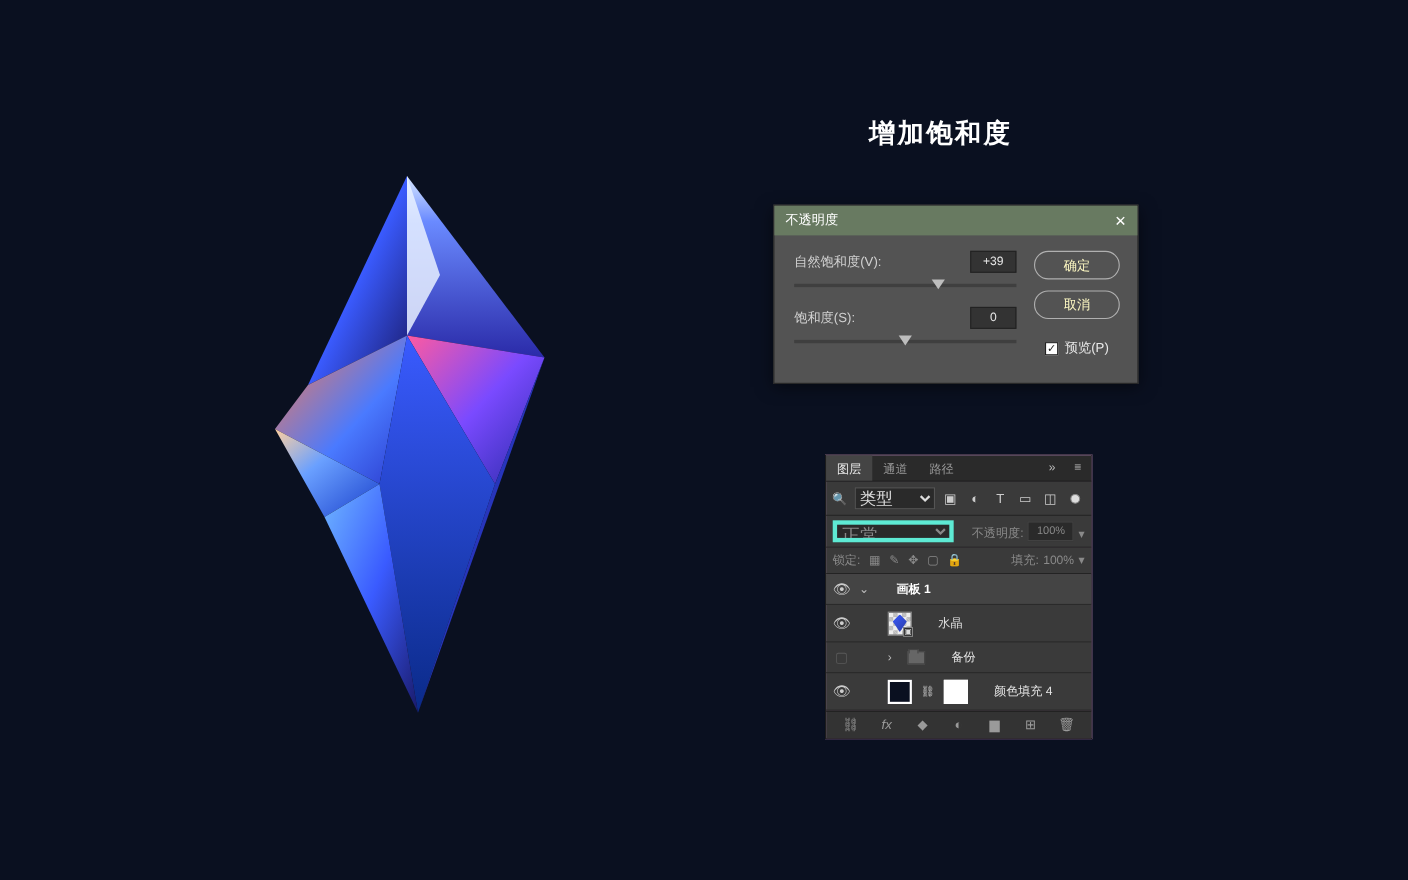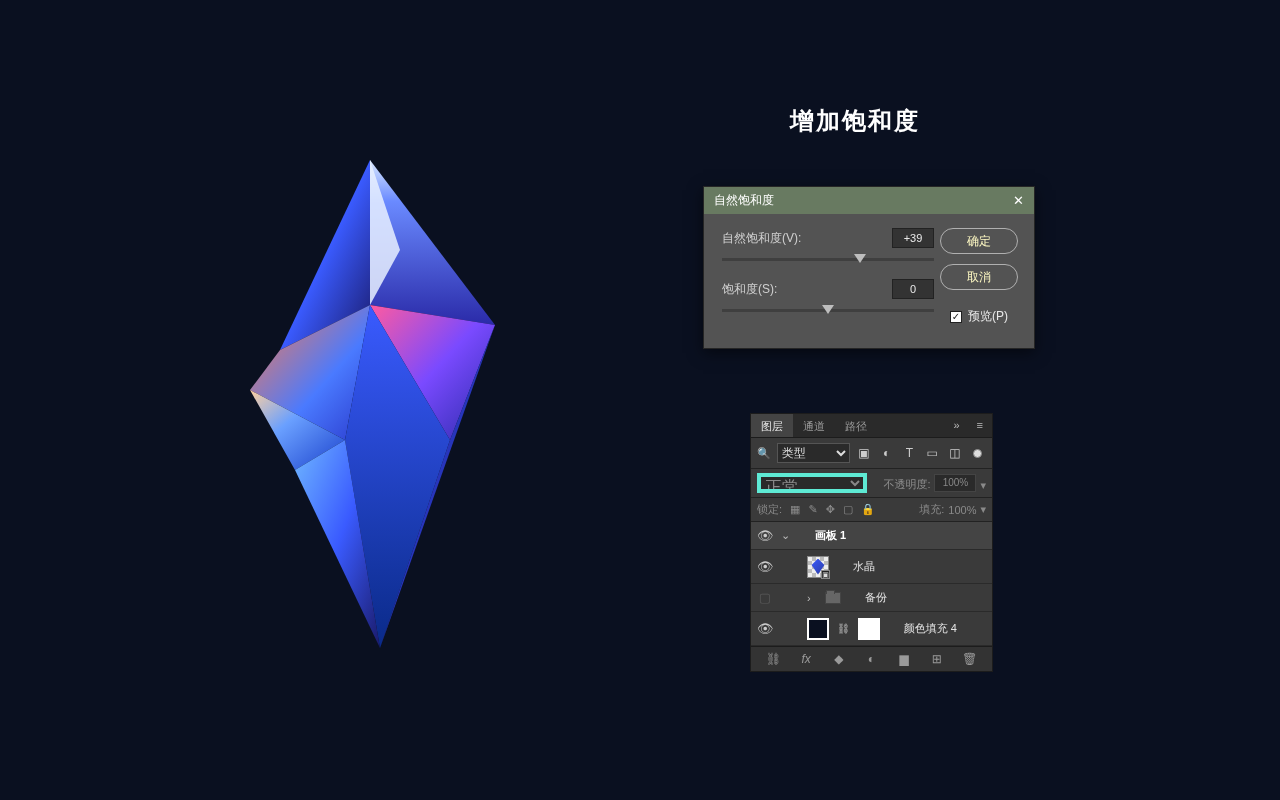--- a/index.html
+++ b/index.html
@@ -47,21 +47,21 @@
     font-size: 12px;
     padding: 5px 10px;
     display: flex;
     justify-content: space-between;
     align-items: center;
   }
   .dialog-title .close { cursor: pointer; font-size: 13px; }
   .dialog-body {
     display: flex;
     padding: 14px 12px 18px 18px;
-    gap: 2px;
+    gap: 12px;
   }
   .sliders { flex: 1; }
   .row {
     display: flex;
     align-items: center;
     font-size: 12px;
     color: #d0d0d0;
     margin-bottom: 10px;
   }
   .row .lbl { flex: 1; }
@@ -134,21 +134,21 @@
   .layers-tabs .tab.active { background:#444; color:#e8e8e8; }
   .layers-tabs .spacer { flex:1; }
   .layers-tabs .menu { padding:5px 8px; color:#bbb; letter-spacing:1px; cursor:pointer;}
   .filter-row {
     display:flex; align-items:center; gap:6px;
     padding:5px 6px;
     border-bottom:1px solid #222;
     background:#3a3a3a;
   }
   .filter-row select {
-    background:#2a2a2a; border:1px solid #555; color:#ddd; font-size:12px;
+    background:#2a2a2a; border:1px solid #555; color:#ddd; font-size:15px;
     height:20px; width:74px;
   }
   .iconbtn {
     width:17px; height:17px; display:flex; align-items:center; justify-content:center;
     color:#ccc; cursor:pointer; font-size:12px; border:1px solid transparent;
   }
   .ball { width:9px;height:9px;border-radius:50%;background:#ddd;border:1px solid #888;}
   .prop-row {
     display:flex; align-items:center; gap:4px; padding:4px 6px;
     border-bottom:1px solid #222; background:#3a3a3a; color:#8a8a8a;
@@ -267,21 +267,21 @@
     <polygon points="200,300 245,185 130,508" fill="#2a3acc" opacity="0.9"></polygon>
 
     <polygon points="120,20 120,165 150,110" fill="#e8f0ff" opacity="0.85"></polygon>
   </svg>
 </div>
 
 <div class="heading">增加饱和度</div>
 
 <div class="dialog">
   <div class="dialog-title">
-    <span>自然饱和度</span>
+    <span>不透明度</span>
     <span class="close">✕</span>
   </div>
   <div class="dialog-body">
     <div class="sliders">
       <div class="row">
         <span class="lbl">自然饱和度(V):</span>
         <input type="text" value="+39" style="">
       </div>
       <div class="track">
         <div class="thumb" style="left:65%"></div>

